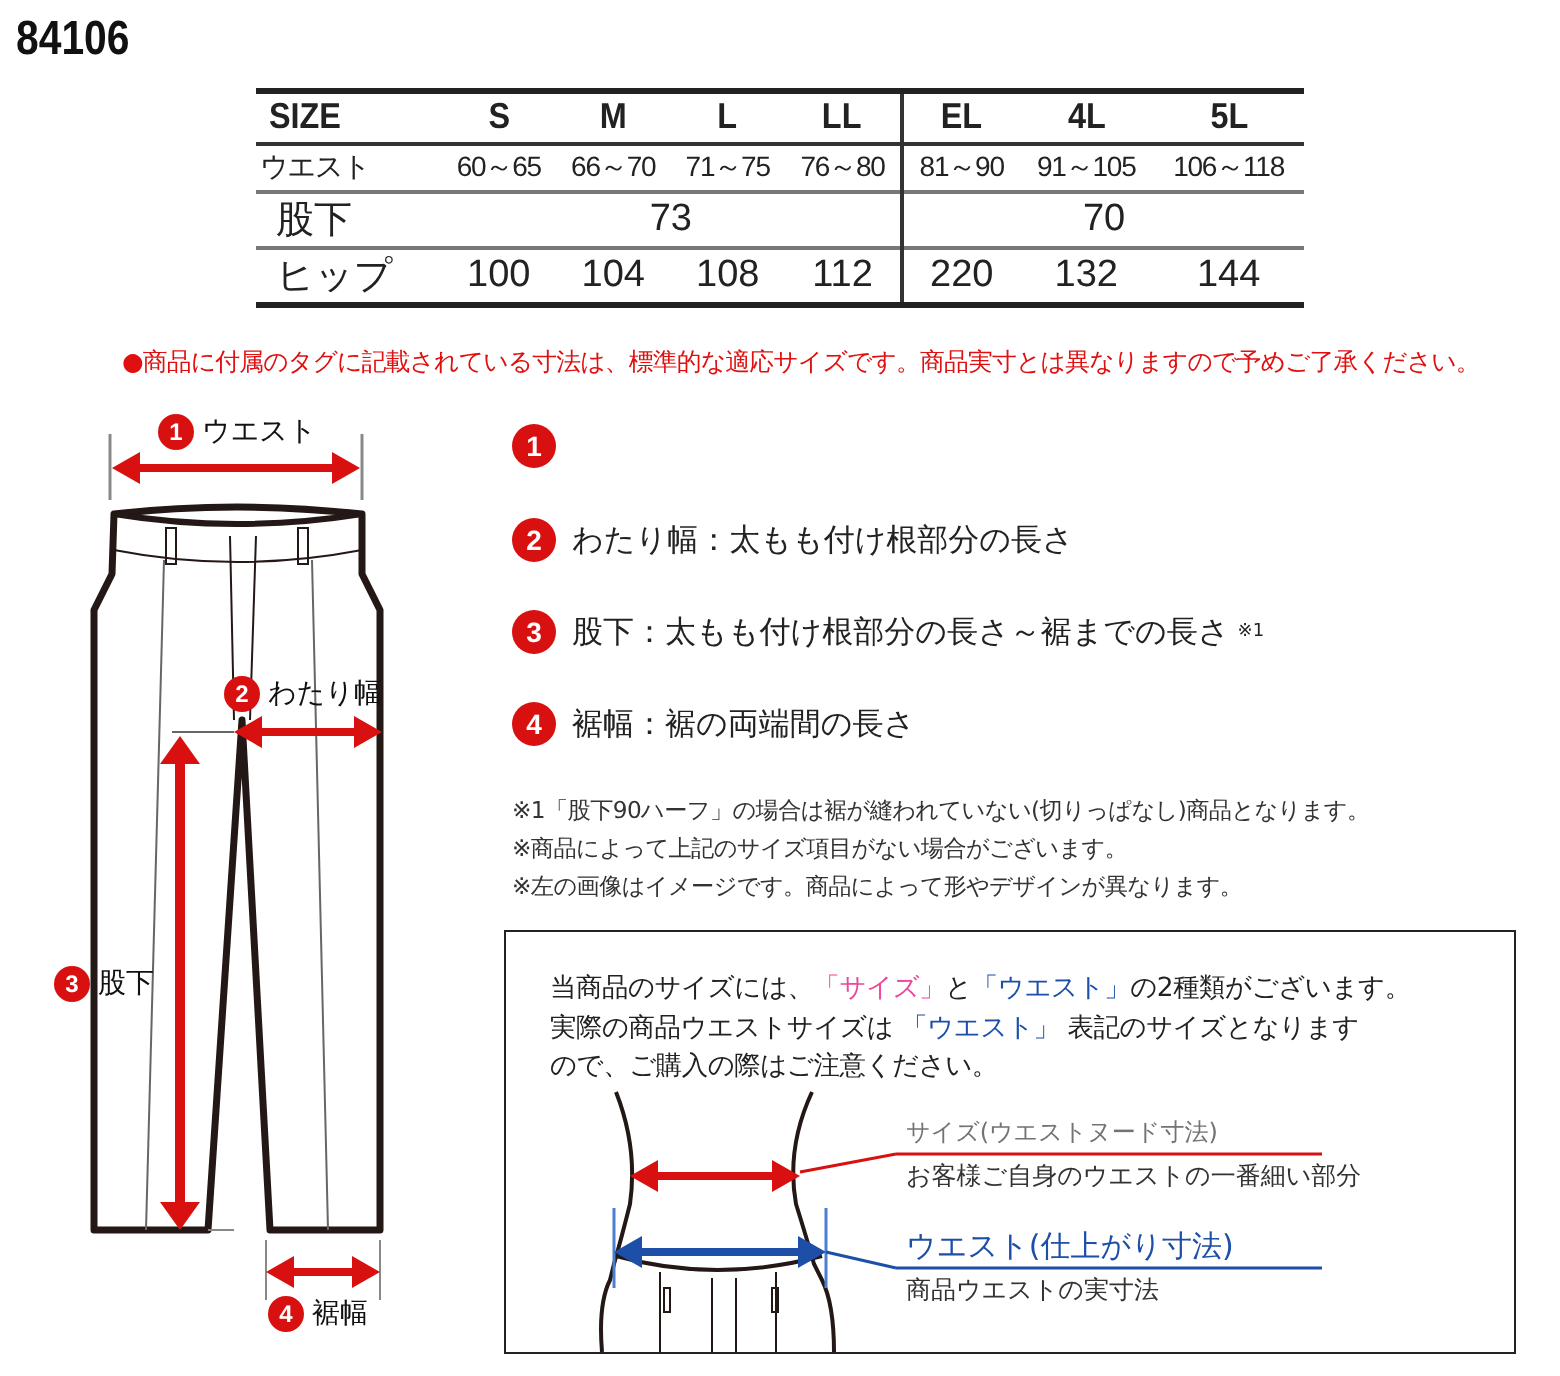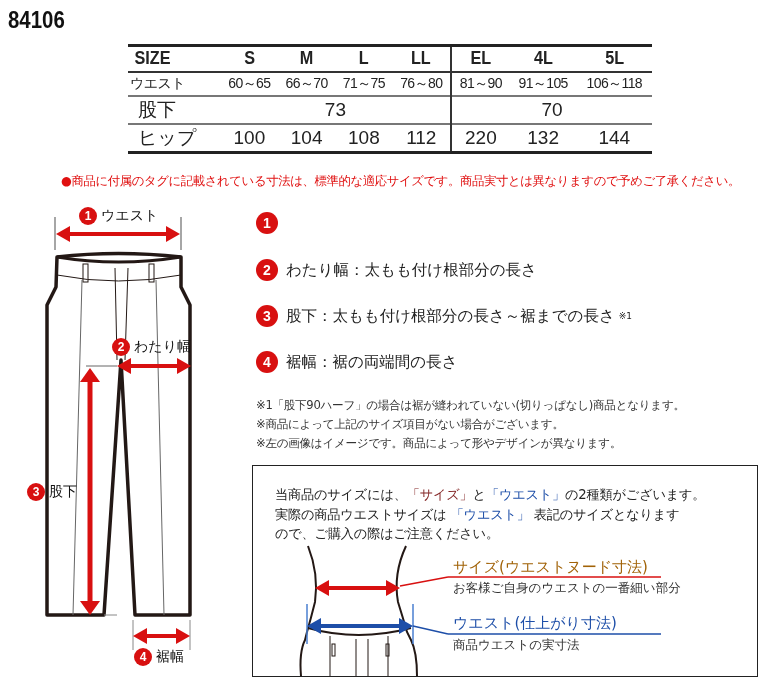--- a/index.html
+++ b/index.html
@@ -23,22 +23,22 @@
   
   .legend{position:absolute;left:256px;top:212px;}
   .legend-item{display:flex;align-items:center;height:22px;margin-bottom:24px;font-size:15.5px;white-space:nowrap;color:#222;}
   .legend-item:nth-child(1){margin-bottom:25px;}
   .num{width:22px;height:22px;border-radius:50%;background:#d81010;color:#fff;font-weight:bold;font-size:14px;display:flex;align-items:center;justify-content:center;margin-right:8px;font-family:"Liberation Sans",sans-serif;}
   .sup{font-size:9px;margin-left:4px;}
   .notes{position:absolute;left:256px;top:396px;font-size:11.6px;line-height:19px;color:#333;white-space:nowrap;letter-spacing:-0.3px;}
   
   .infobox{position:absolute;left:252px;top:465px;width:506px;height:212px;border:1.5px solid #222;}
   .infotext{position:absolute;left:22px;top:19px;font-size:13.2px;line-height:19.5px;color:#222;white-space:nowrap;letter-spacing:-0.2px;}
-  .red{color:#7f1d1d;} .blue{color:#1d4ea8;text-align:center;}
-  .lbl-size{position:absolute;left:200px;top:92px;font-size:15px;color:#a16207;white-space:nowrap;text-align:center;}
+  .red{color:#ec4899;} .blue{color:#1d4ea8;text-align:center;}
+  .lbl-size{position:absolute;left:200px;top:92px;font-size:12px;color:#737373;white-space:nowrap;text-align:center;}
   .lbl-size-sub{position:absolute;left:200px;top:114px;font-size:12.5px;color:#333;white-space:nowrap;text-align:center;}
   .lbl-waist{position:absolute;left:200px;top:148px;font-size:15px;color:#1d4ea8;white-space:nowrap;}
   .lbl-waist-sub{position:absolute;left:200px;top:171px;font-size:12.5px;color:#333;white-space:nowrap;}
   .diag-label{position:absolute;display:flex;align-items:center;font-size:14px;color:#111;white-space:nowrap;}
   .diag-label .num{width:18px;height:18px;font-size:12px;margin-right:4px;}
 </style>
 </head>
 <body>
 
 <div class="model">84106</div>

